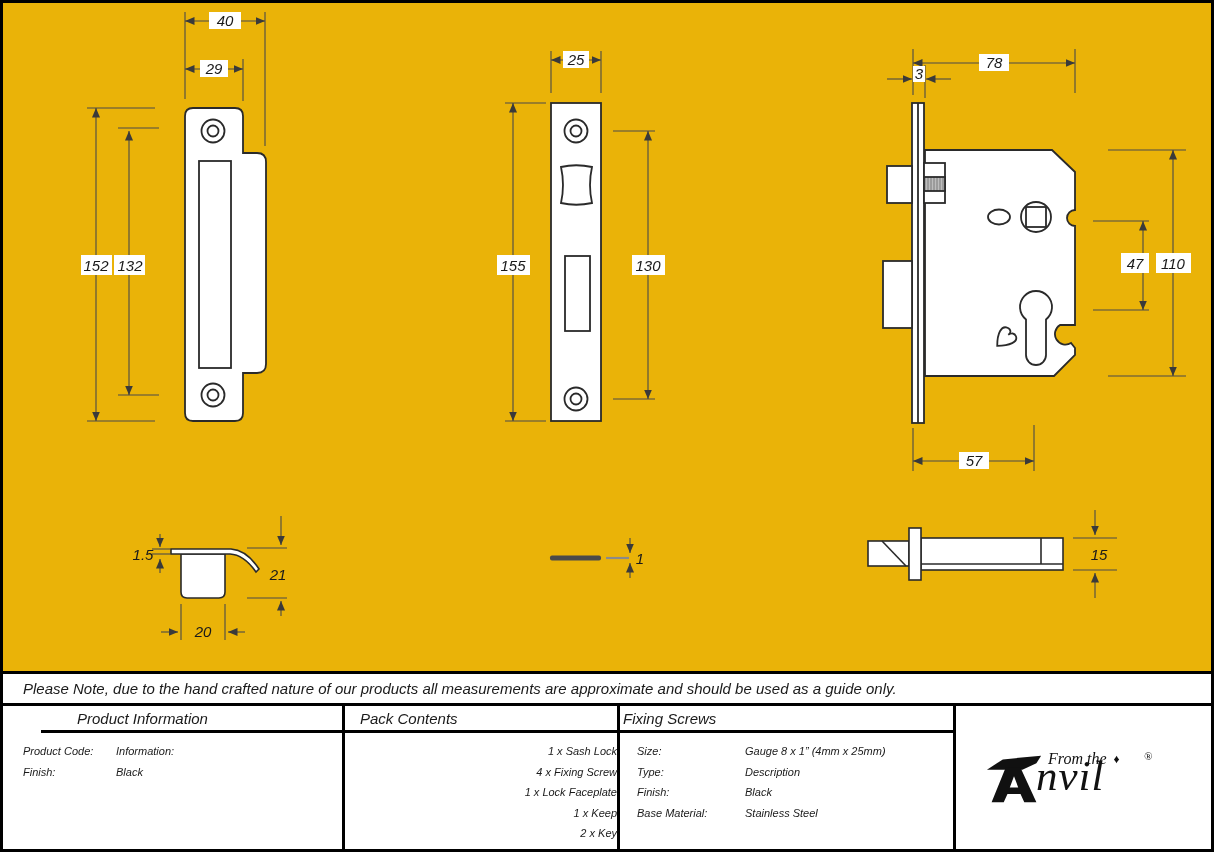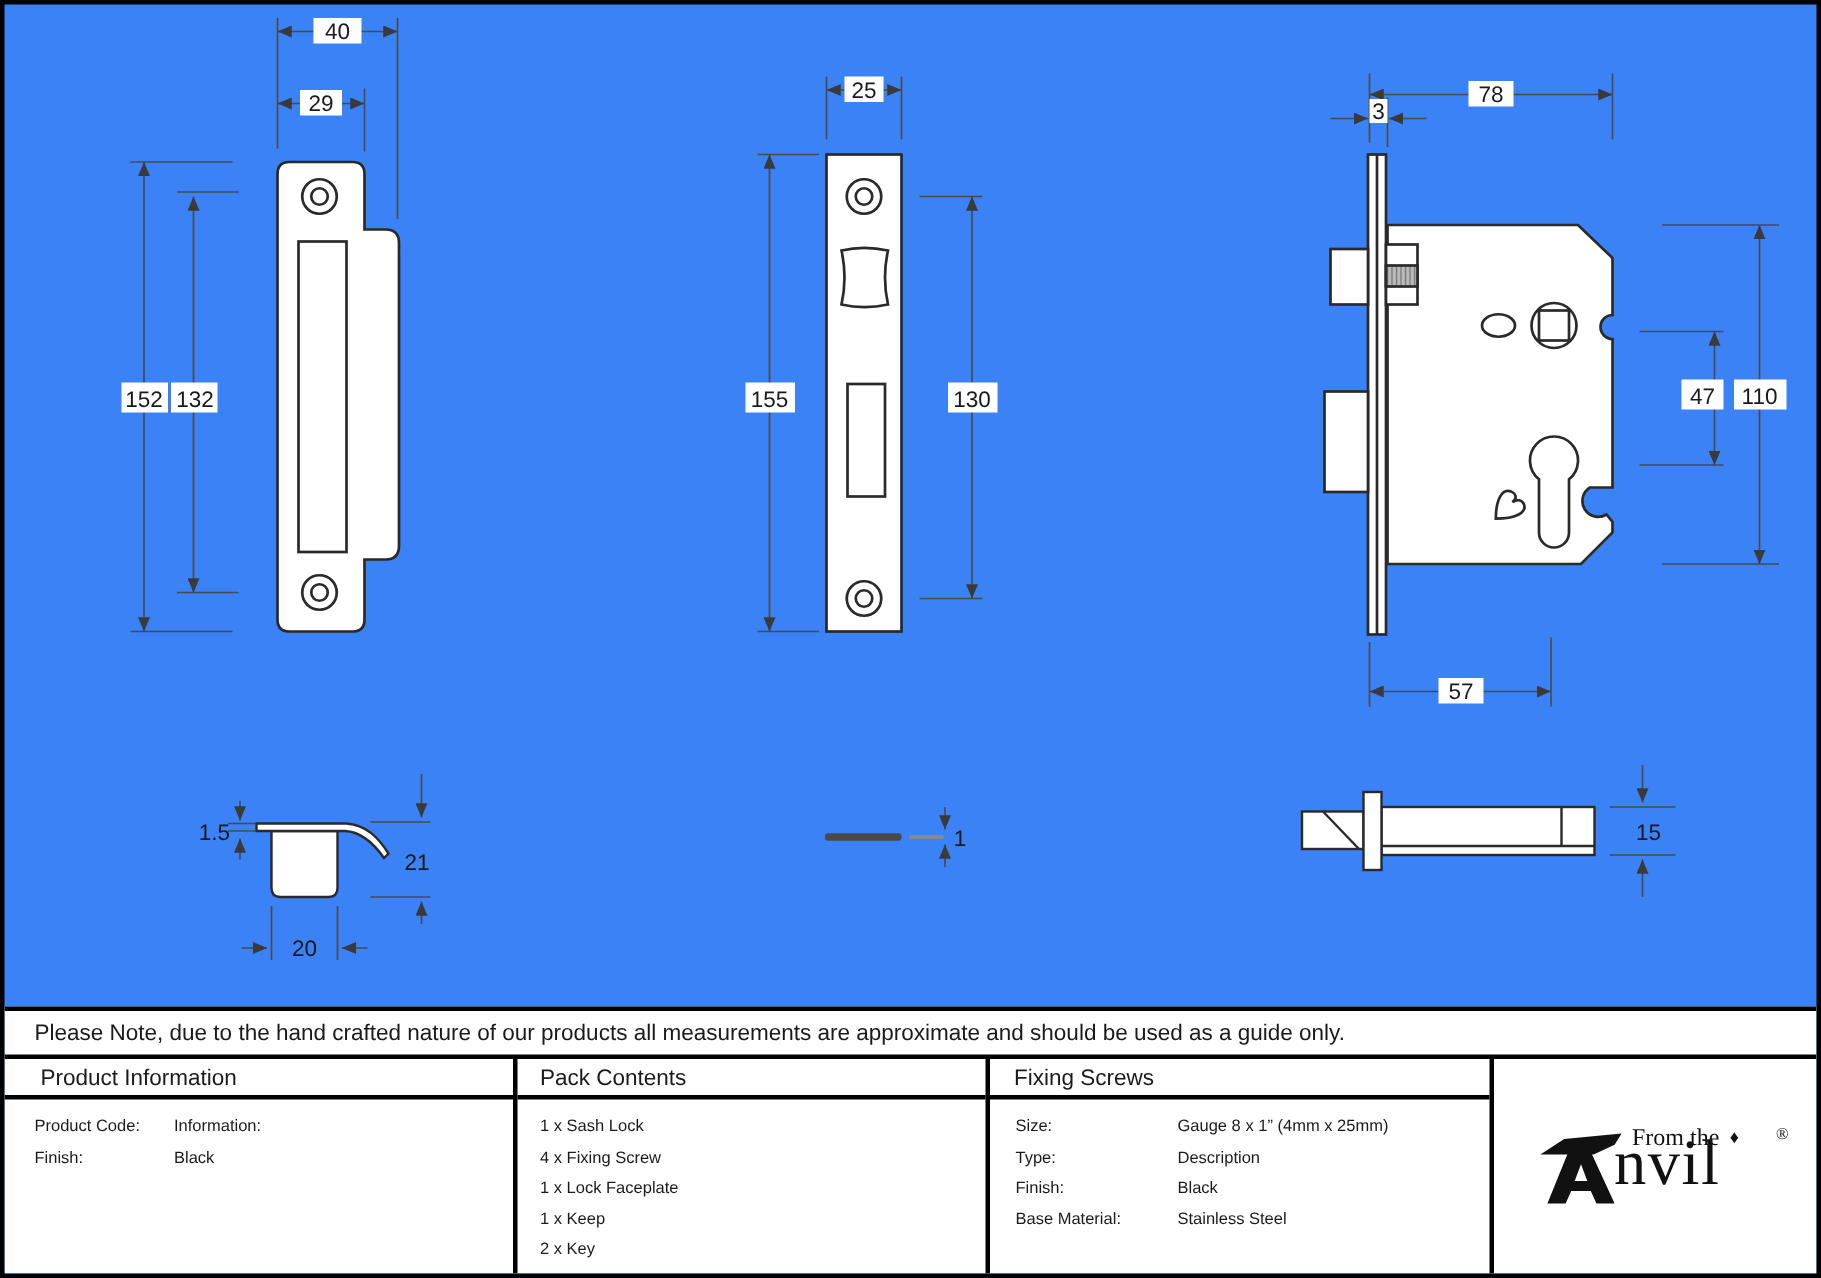--- a/index.html
+++ b/index.html
@@ -1,36 +1,36 @@
 <!DOCTYPE html>
 <html><head>
 <meta charset="utf-8">
 <style>
   html,body{margin:0;padding:0;background:#888;}
   .page{
-    position:relative;width:1214px;height:852px;background:#3b82f6;
+    position:relative;width:1214px;height:852px;background:#eab308;
     border:3px solid #000;box-sizing:border-box;overflow:hidden;
-    font-family:"Liberation Sans",sans-serif;color:#1a1a1a;
+    font-family:"Liberation Sans",sans-serif;color:#1a1a1a;font-style:italic;
   }
   svg text{font-family:"Liberation Sans",sans-serif;font-size:15px;fill:#1a1a1a;}
   .drawing-area{position:absolute;left:0;top:0;width:1208px;height:668px;}
   
   .bottom{position:absolute;left:0;right:0;bottom:0;top:668px;border-top:3px solid #000;background:#fff;}
   .note-bar{height:29px;border-bottom:3px solid #000;display:flex;align-items:center;padding-left:20px;font-size:15px;text-align:center;}
   .table-wrap{display:flex;height:calc(100% - 32px);}
   .col{box-sizing:border-box;border-right:3px solid #000;display:flex;flex-direction:column;}
   .col1{width:342px;}
-  .col2{width:315px;}
+  .col2{width:275px;text-align:right;}
   .col3{width:336px;}
   .logo-cell{flex:1;position:relative;border-radius:21px;}
   .col-header{height:27px;border-bottom:3px solid #000;box-sizing:border-box;
     display:flex;align-items:center;font-size:15px;}
-  .col1 .col-header{padding-left:24px;}
+  .col1 .col-header{padding-left:36px;margin-left:38px;}
   .col2 .col-header{padding-left:15px;}
-  .col3 .col-header{padding-left:16px;}
+  .col3 .col-header{padding-left:3px;}
   .col-body{padding-top:8px;font-size:11px;line-height:20.5px;}
   .kv{display:grid;}
   .col1 .kv{grid-template-columns:93px 200px;padding-left:20px;}
   .col3 .kv{grid-template-columns:108px auto;padding-left:17px;}
   .list{padding-left:15px;}
   
   .logo-box{position:absolute;left:0;top:0;right:0;bottom:0;}
   .anvil-icon{position:absolute;left:30px;top:47px;width:56px;height:52px;}
   .logo-from{position:absolute;left:92px;top:44px;font-family:"Liberation Serif",serif;
     font-size:16px;color:#111;white-space:nowrap;}

